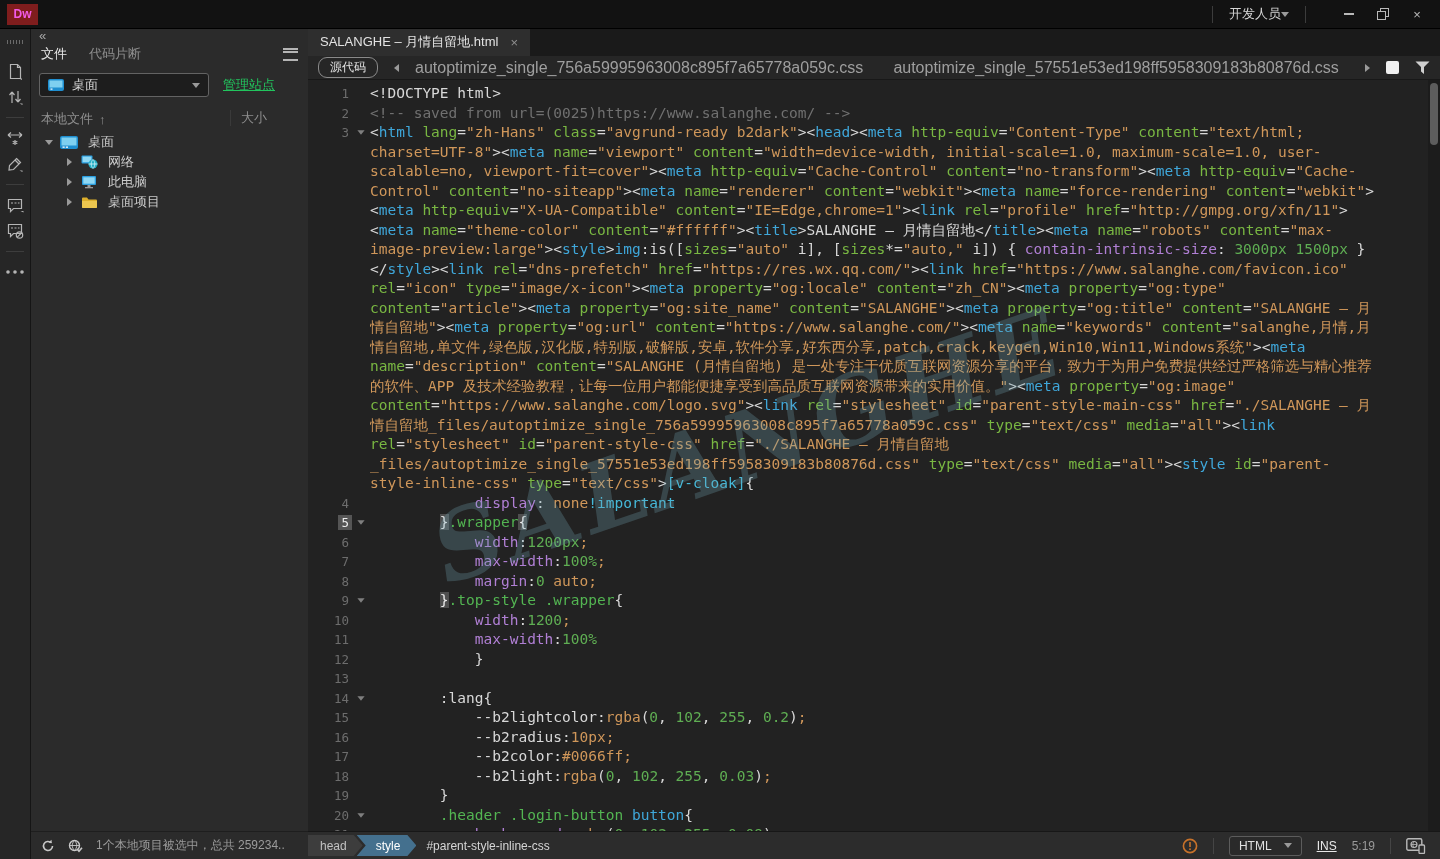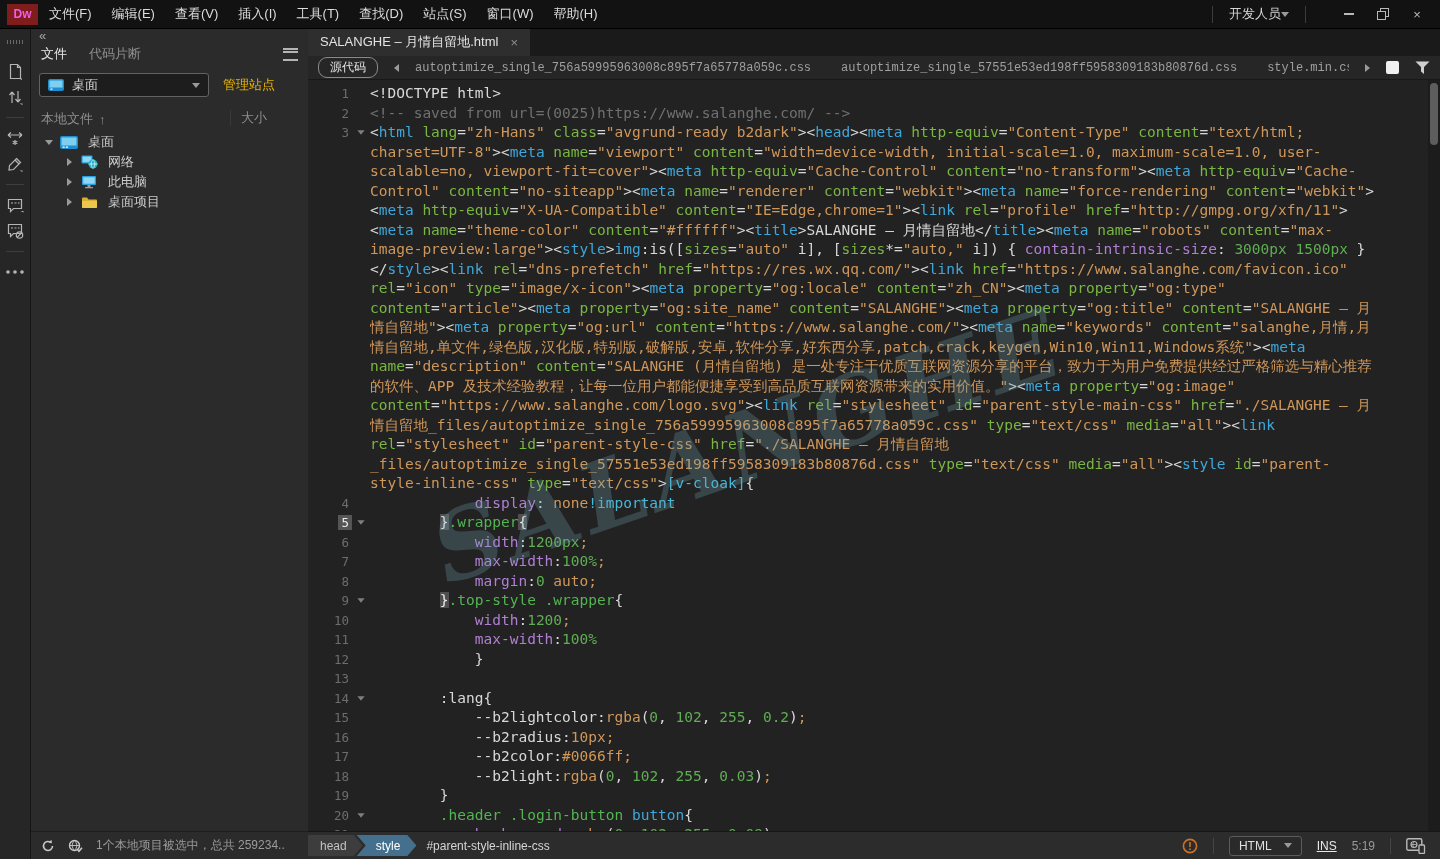--- a/index.html
+++ b/index.html
@@ -33,42 +33,42 @@
   .files-panel{position:absolute;left:31px;top:28px;width:277px;bottom:0;background:#2b2b2b;z-index:10;}
   .panel-collapse{position:absolute;top:1px;left:8px;color:#a8a8a8;font-size:13px;line-height:13px;}
   .panel-tabs{position:absolute;top:13px;left:0;right:0;height:26px;display:flex;align-items:center;padding:0 10px;gap:22px;font-size:13px;}
   .ptab{color:#8f8f8f;} .ptab.active{color:#e8e8e8;}
   .hamburger{margin-left:auto;width:15px;height:9px;border-top:2px solid #b5b5b5;border-bottom:2px solid #b5b5b5;}
   .hamburger i{display:block;height:2px;background:#b5b5b5;margin-top:1.5px;}
   .site-row{position:absolute;top:44px;left:8px;right:6px;height:26px;display:flex;align-items:center;gap:14px;}
   .site-select{width:170px;height:24px;background:#1d1d1d;border:1px solid #636363;border-radius:3px;
                display:flex;align-items:center;padding:0 8px;gap:8px;color:#d5d5d5;font-size:13px;box-sizing:border-box;}
   .site-select .caret-down{margin-left:auto;}
-  .manage-link{color:#eab308;font-size:13px;}
+  .manage-link{color:#22c55e;font-size:13px;text-decoration:underline;}
   .cols-row{position:absolute;top:78px;left:0;right:0;height:24px;color:#8e8e8e;font-size:13px;}
   .col-local{position:absolute;left:10px;top:4px;display:flex;gap:6px;align-items:center;}
   .col-size{position:absolute;left:199px;top:4px;padding-left:10px;border-left:1px solid #3a3a3a;height:16px;line-height:16px;text-align:right;}
   .tree{position:absolute;top:104px;left:0;right:0;}
   .tree-row{display:flex;align-items:center;height:20px;font-size:13px;color:#cbcbcb;}
   .expander{width:16px;display:flex;justify-content:center;flex:none;}
   .tree-icon{width:20px;margin:0 9px 0 2px;display:flex;align-items:center;justify-content:center;flex:none;}
   .panel-footer{position:absolute;left:0;right:0;bottom:0;height:27px;border-top:1px solid #1e1e1e;
                 display:flex;align-items:center;padding:0 10px;gap:13px;background:#2b2b2b;}
   .panel-footer svg{flex:none;}
   .footer-status{color:#9b9b9b;font-size:12px;white-space:nowrap;overflow:hidden;}
   
   .editor{position:absolute;left:308px;top:28px;right:0;bottom:0;background:#4c1d95;}
   .doc-tabbar{position:absolute;top:0;left:0;right:0;height:28px;background:#1a1a1a;display:flex;}
   .doc-tab{display:flex;align-items:center;padding:0 12px;background:#2e2e2e;color:#e2e2e2;font-size:13px;gap:12px;}
   .tab-close{color:#8f8f8f;font-size:13px;}
   .related-bar{position:absolute;top:28px;left:0;right:0;height:24px;background:#262626;display:flex;
                align-items:center;padding:0 10px;gap:16px;border-bottom:1px solid #181818;box-sizing:border-box;}
   .src-pill{border:1px solid #8a8a8a;border-radius:9px;padding:1px 11px;color:#e2e2e2;font-size:12px;flex:none;}
   .rel-files{display:flex;gap:30px;overflow:hidden;white-space:nowrap;flex:1;}
-  .rel-file{color:#9f9f9f;font-size:12px;flex:none;font-family:Liberation Mono, monospace;}
+  .rel-file{color:#9f9f9f;font-size:16px;flex:none;}
   .sq-icon{width:13px;height:13px;background:#f0f0f0;border-radius:2px;flex:none;}
   .code-area{position:absolute;top:52px;bottom:27px;left:0;right:0;overflow:hidden;background:#222222;}
   .code-rows{position:absolute;top:4px;left:0;right:12px;}
   .code-row{display:flex;height:19.5px;line-height:19.5px;font-family:"DejaVu Sans Mono","Liberation Mono",monospace;
             font-size:14.5px;white-space:pre;}
   .gut{width:44px;text-align:right;color:#6d6d6d;font-size:12.5px;flex:none;}
   .gut span{padding:0 3px;}
   .gut.hl span{background:#555555;color:#ececec;}
   .fold{width:18px;flex:none;display:flex;align-items:center;justify-content:center;}
   .fold .caret-down{border-top-color:#7f7f7f;transform:scale(.9);}
@@ -98,31 +98,20 @@
   .ins{color:#e8e8e8;text-decoration:underline;}
   .caret-pos{color:#9a9a9a;}
 </style>
 </head>
 <body>
 
 <div class="app">
 
   <header class="titlebar">
     <div class="dw-logo">Dw</div>
-    <nav class="menubar" id="menubar">
-        <span class="menu-item">文件(F)</span>
-        <span class="menu-item">编辑(E)</span>
-        <span class="menu-item">查看(V)</span>
-        <span class="menu-item">插入(I)</span>
-        <span class="menu-item">工具(T)</span>
-        <span class="menu-item">查找(D)</span>
-        <span class="menu-item">站点(S)</span>
-        <span class="menu-item">窗口(W)</span>
-        <span class="menu-item">帮助(H)</span>
-      </nav>
     <div class="titlebar-right">
       <span class="tb-sep"></span>
       <div class="workspace">
         <span>开发人员</span>
         <span class="caret-down"></span>
       </div>
       <span class="tb-sep"></span>
       <div class="win-controls">
         <span class="win-btn">
             <span class="min-bar"></span>

